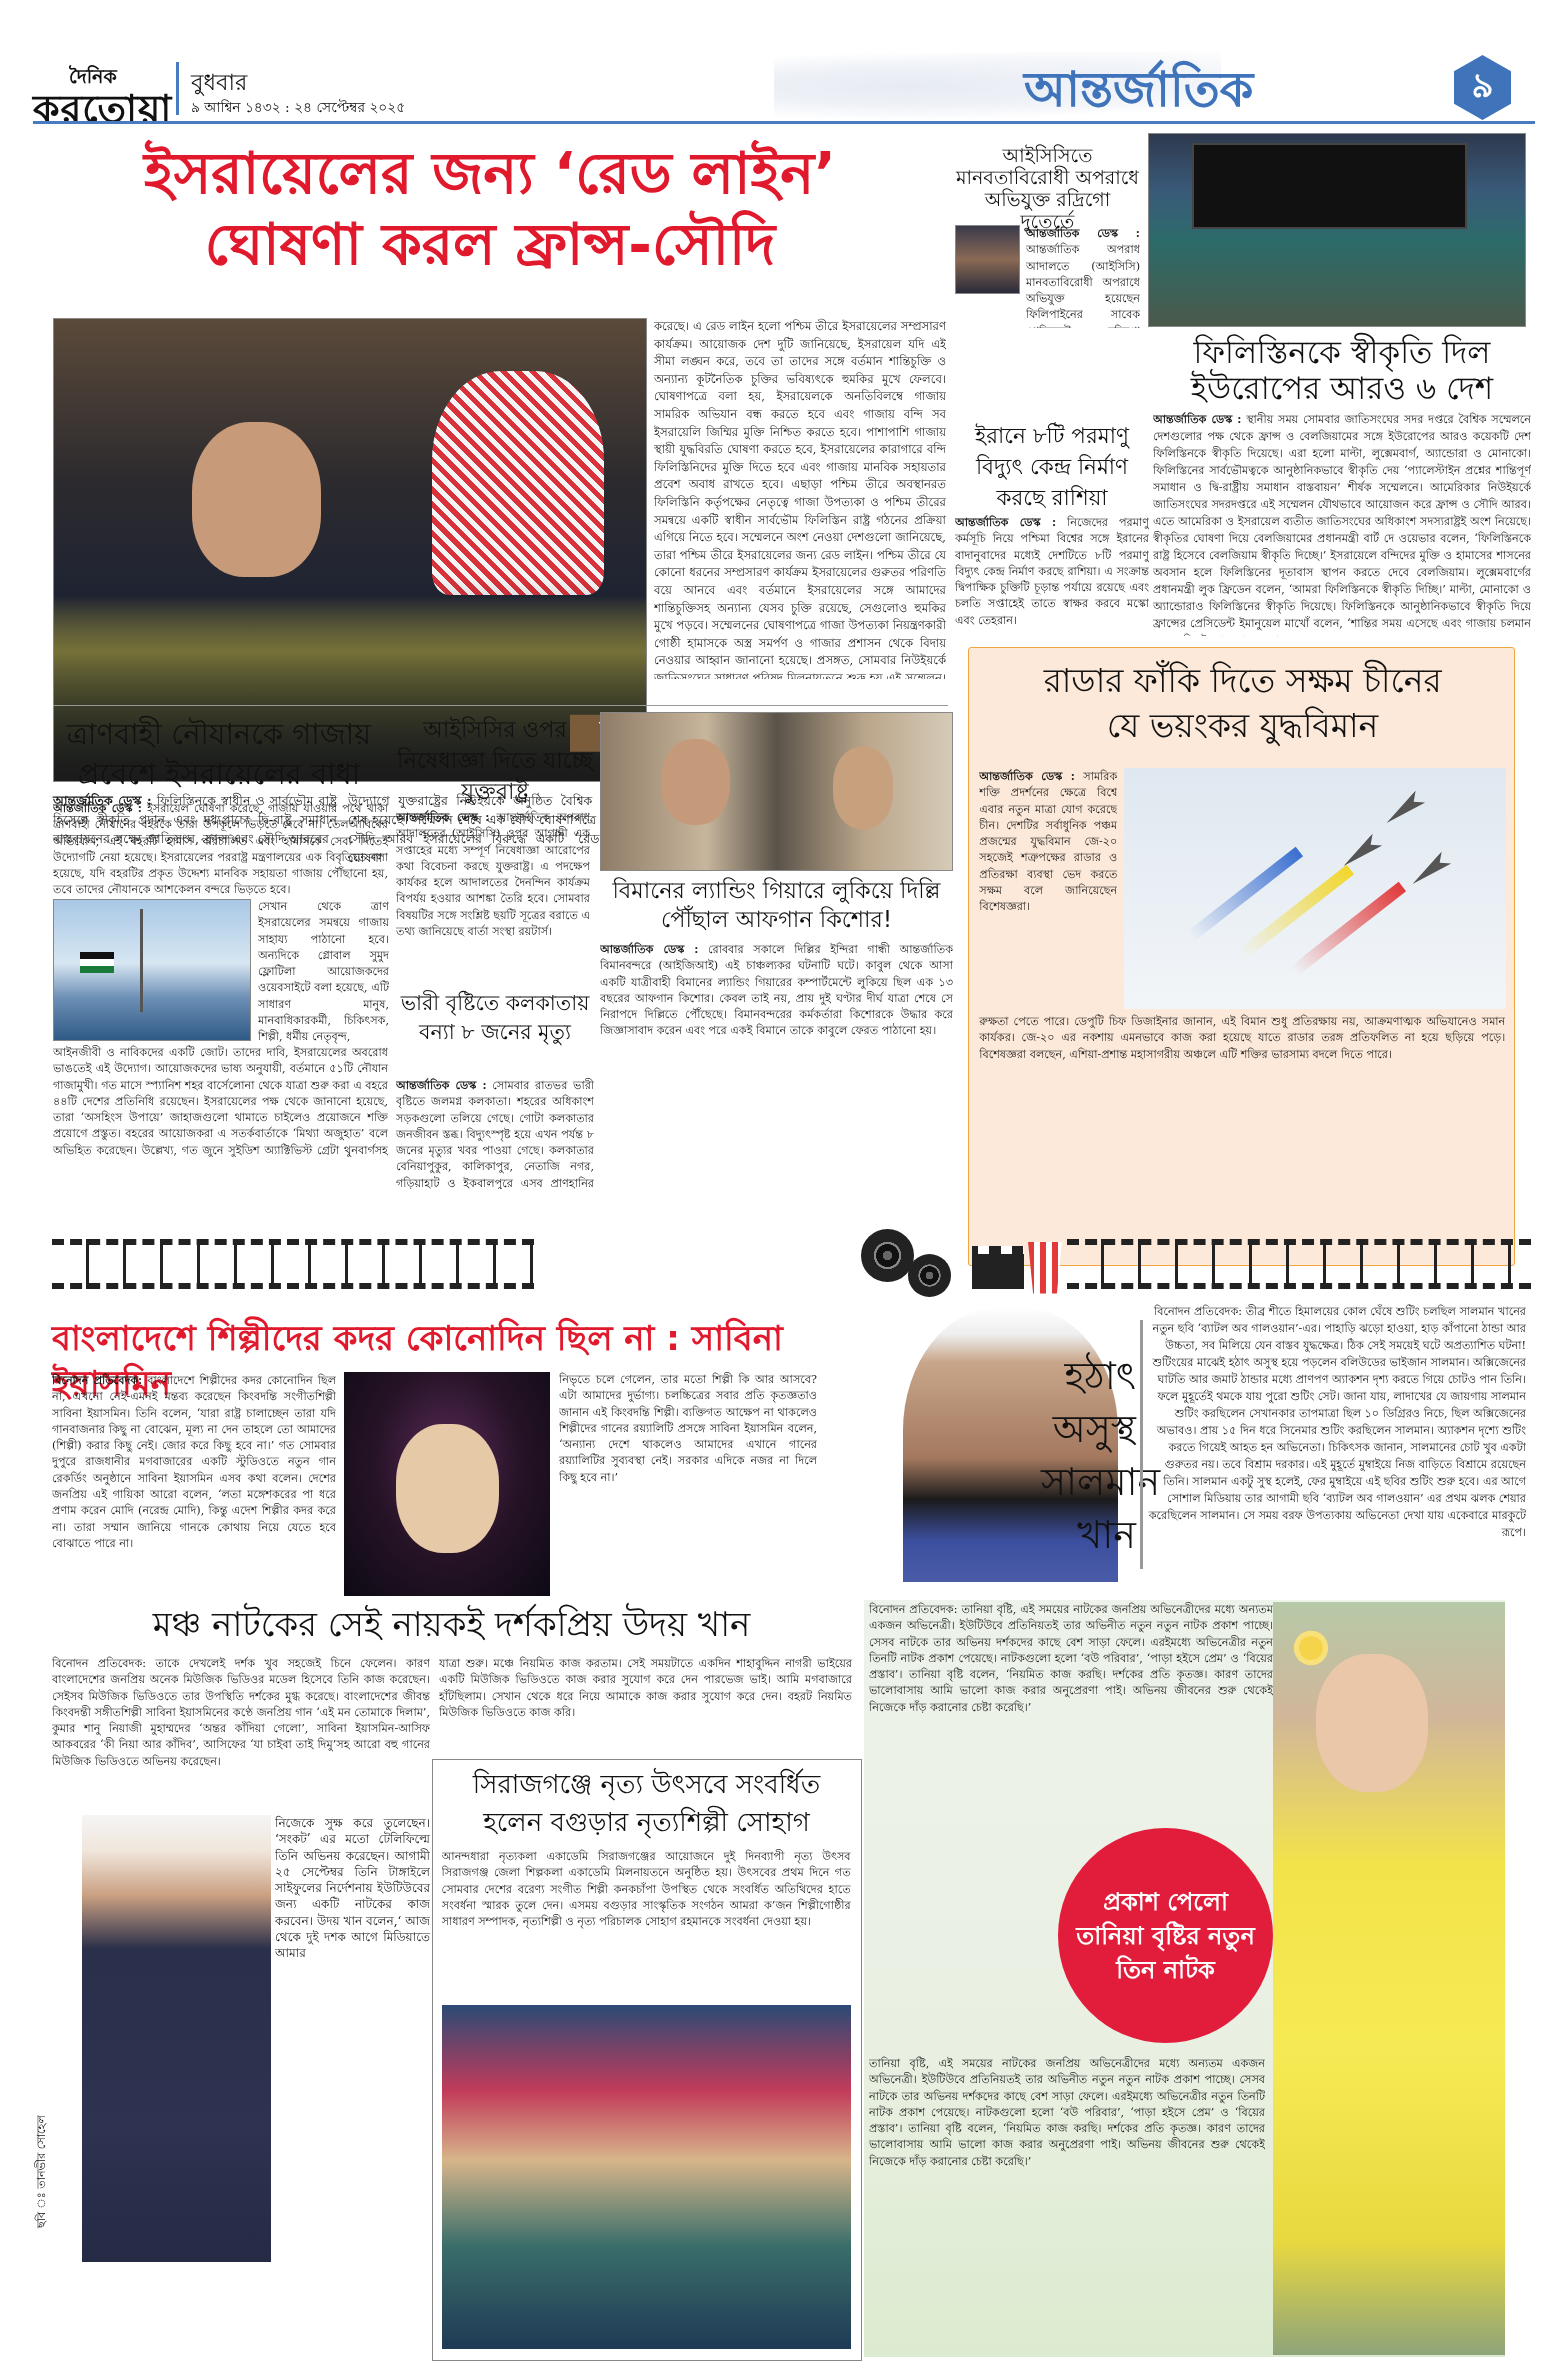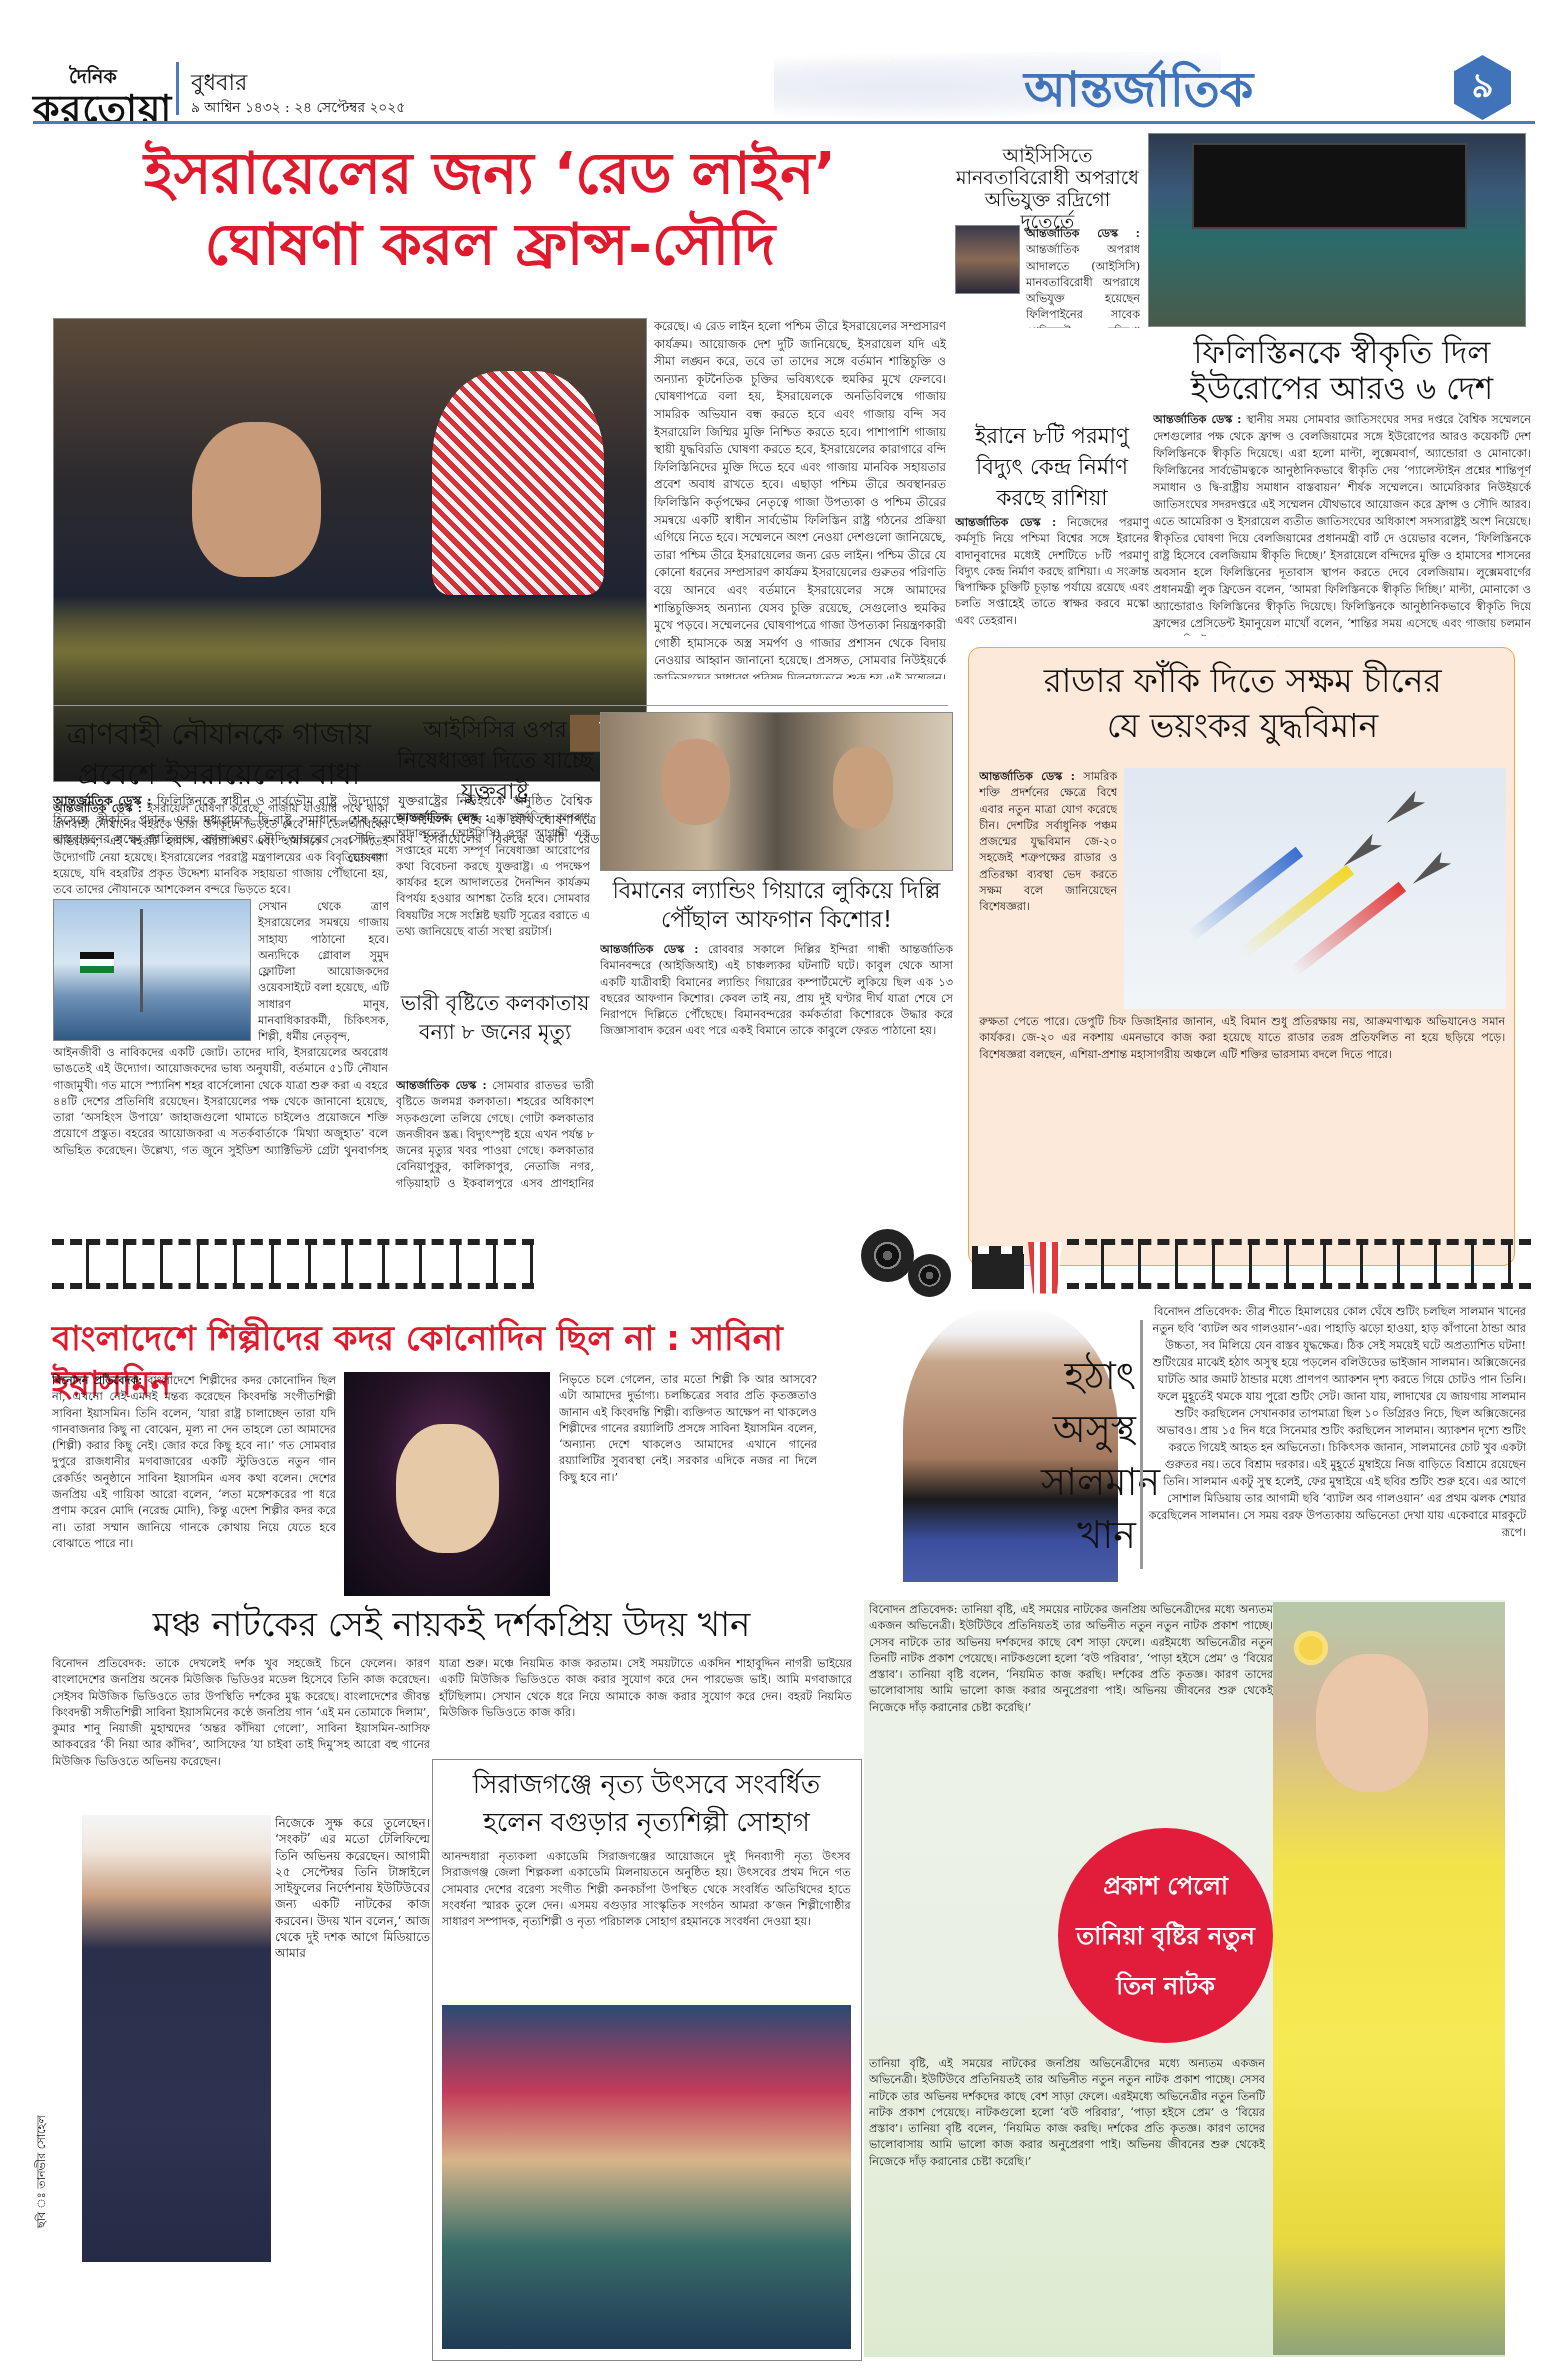--- a/index.html
+++ b/index.html
@@ -21,31 +21,31 @@
   .mast-line { left: 33px; top: 121px; width: 1502px; height: 3.4px; background: #4a7abf; }
   .map-bg { left: 774px; top: 52px; width: 447px; height: 69px; background: radial-gradient(ellipse at 30% 50%, #e4e9f2 0%, #eef1f7 40%, transparent 70%), radial-gradient(ellipse at 70% 40%, #e6ebf3 0%, transparent 60%); opacity: .9; }
   .section-title { left: 1024px; top: 53px; font-family: "DejaVu Sans", sans-serif; font-weight: bold; font-size: 48px; color: #3f74bb; }
   .page-badge { left: 1454px; top: 55px; width: 57px; height: 65px; background: #3f74bb; clip-path: polygon(50% 0, 100% 25%, 100% 75%, 50% 100%, 0 75%, 0 25%); color: #fff; font-family: "DejaVu Sans", sans-serif; font-weight: bold; font-size: 34px; display: flex; align-items: center; justify-content: center; }
 
   
   .lead-hl { left: 34px; top: 138px; width: 912px; font-family: "DejaVu Sans", sans-serif; font-weight: bold; font-size: 57px; line-height: 71px; color: #e1192c; text-align: center; }
   .gray-rule { background: #999; }
 
   
-  .orange-box { left: 968px; top: 647px; width: 547px; height: 619px; background: #fde9d9; border: 1.7px solid #f1a640; border-radius: 12px; }
+  .orange-box { left: 968px; top: 647px; width: 547px; height: 619px; background: #fde9d9; border: 1.7px solid #f1a640; border-radius: 3px; }
 
   
   .binodon-strip { left: 52px; top: 1220px; width: 1479px; height: 86px; }
   .film { position: absolute; height: 50px; border-top: 6.9px dashed #222; border-bottom: 6.9px dashed #222; background: repeating-linear-gradient(90deg, transparent 0 34px, #222 34px 37px); }
   .binodon-title { position: absolute; left: 533px; top: 1.7px; font-family: "DejaVu Sans", sans-serif; font-weight: bold; font-size: 65px; }
   .reel { position: absolute; border-radius: 50%; background: radial-gradient(circle, #666 0 12%, #111 13% 30%, #888 31% 36%, #222 37% 100%); }
 
   .red-hl { font-family: "DejaVu Sans", sans-serif; font-weight: bold; color: #e1192c; }
   .green-panel { left: 864px; top: 1600px; width: 641px; height: 757px; background: linear-gradient(180deg, #eef3ea 0%, #e9f0e2 60%, #dcebcf 100%); }
-  .pink-circle { left: 1058px; top: 1828px; width: 215px; height: 215px; border-radius: 50%; background: #e21d3c; color: #fff; font-family: "DejaVu Sans", sans-serif; font-weight: bold; display: flex; flex-direction: column; justify-content: center; align-items: center; text-align: center; font-size: 24px; line-height: 34px; gap: 16px; }
+  .pink-circle { left: 1058px; top: 1828px; width: 215px; height: 215px; border-radius: 50%; background: #e21d3c; color: #fff; font-family: "DejaVu Sans", sans-serif; font-weight: bold; display: flex; flex-direction: column; justify-content: center; align-items: center; text-align: center; font-size: 24px; line-height: 34px; }
   .caption-rot { left: 33px; top: 2228px; transform: rotate(-90deg); transform-origin: left top; font-size: 11.2px; white-space: nowrap; }
 </style>
 </head>
 <body>
 
 <div id="masthead" class="abs">
   <div class="abs logo-small">দৈনিক</div>
   <div class="abs logo-big">করতোয়া</div>
   <div class="abs mast-div"></div>
   <div class="abs mast-day">বুধবার</div>

